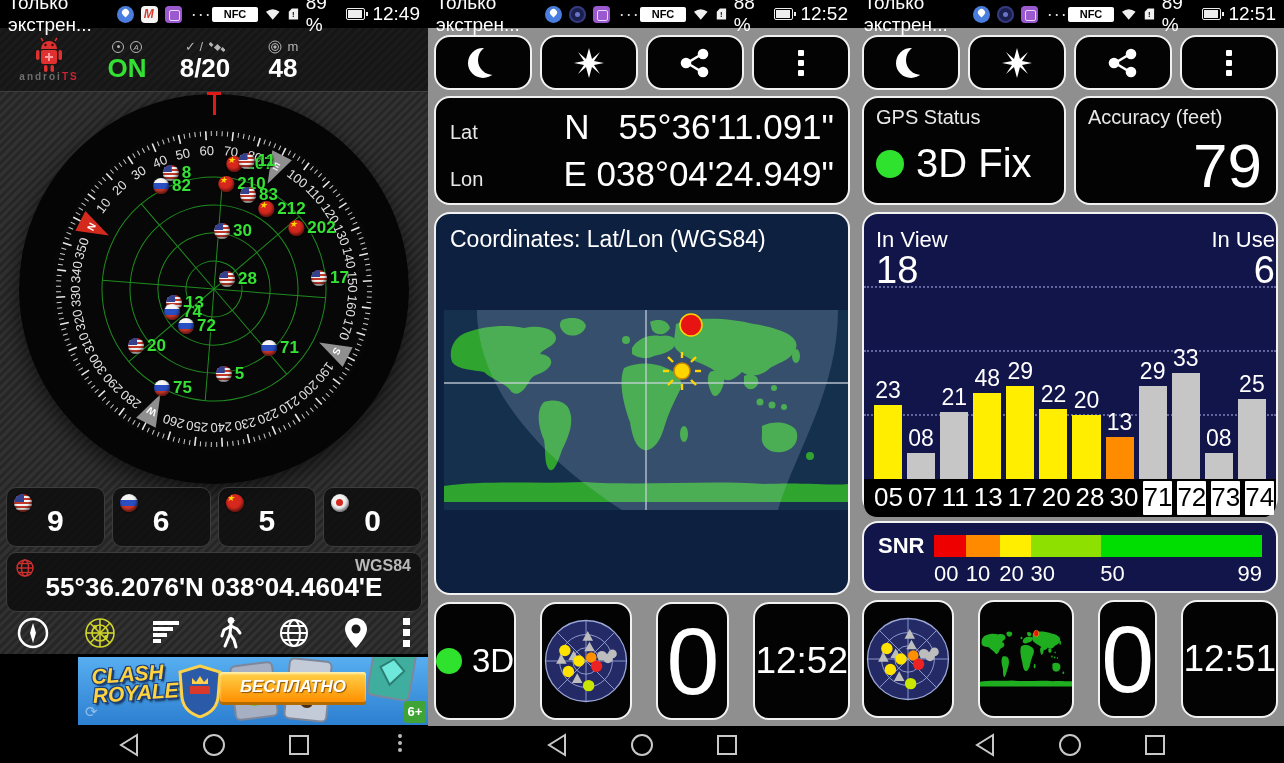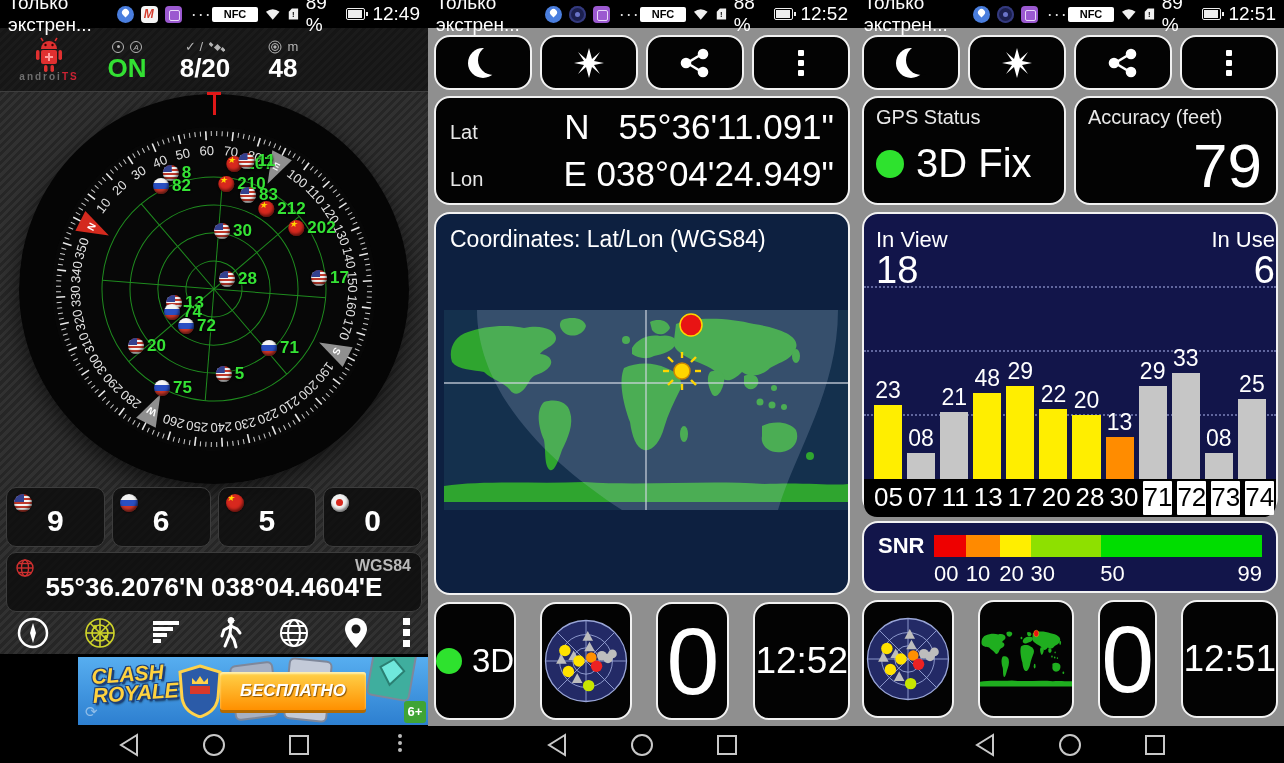--- a/index.html
+++ b/index.html
@@ -84,21 +84,21 @@
   .coords .datum { position:absolute; right:10px; top:4px; color:#b9b9b9; font-size:16px; font-weight:bold; }
   .coords .cval { position:absolute; left:0; right:0; bottom:8px; text-align:center; color:#fff; font-size:26px; font-weight:bold; }
   .globe-ic { position:absolute; left:8px; top:5px; }
 
   .ltoolbar { position:absolute; left:0; right:0; top:613px; height:40px; display:flex; align-items:center; justify-content:space-between; padding:0 16px; }
   .tool { height:36px; display:flex; align-items:center; }
 
   .adstrip { position:absolute; left:0; right:0; top:654px; height:74px; background:#000; }
   .ad { position:absolute; left:78px; right:0; top:3px; height:68px; background:linear-gradient(#57aef0,#2d7fd0); overflow:hidden; }
   .ad-logo { position:absolute; left:14px; top:7px; transform:rotate(-4deg); font-weight:bold; font-style:italic; color:#ffd23f; font-size:21px; line-height:19px; text-shadow:2px 2px 0 #1c3f7a,-1px -1px 0 #1c3f7a,1px -1px 0 #1c3f7a,-1px 1px 0 #1c3f7a,2px 3px 2px rgba(0,0,0,.5); }
-  .ad-cta { position:absolute; right:62px; top:15px; height:38px; padding:0 20px; border:none; border-radius:3px; background:linear-gradient(#ffd24a,#ff9000); color:#fff; font-size:17px; font-weight:bold; font-style:italic; text-shadow:1px 1px 1px #8a5200; box-shadow:0 3px 0 #b36a00, inset 0 2px 2px #fff0b0; }
+  .ad-cta { position:absolute; right:62px; top:15px; height:30px; padding:0 20px; border:none; border-radius:3px; background:linear-gradient(#ffd24a,#ff9000); color:#fff; font-size:17px; font-weight:bold; font-style:italic; text-shadow:1px 1px 1px #8a5200; box-shadow:0 3px 0 #b36a00, inset 0 2px 2px #fff0b0; }
   .ad-age { position:absolute; right:2px; bottom:2px; width:22px; height:22px; background:#3fa435; color:#fff; font-size:13px; font-weight:bold; text-align:center; line-height:22px; border-radius:3px; }
   .ad-card { position:absolute; width:44px; height:56px; background:#a7b0c2; border:2px solid #7e879a; border-radius:6px; }
   .ad-reload { position:absolute; left:7px; bottom:4px; color:rgba(255,255,255,.45); font-size:15px; }
 
   
   .gps-p { background:#8f8f8f; }
   .gbody { position:absolute; top:28px; left:0; right:0; bottom:37px; padding:7px 6px 0 6px; display:flex; flex-direction:column; }
   .btnrow { display:flex; gap:8px; height:55px; margin-bottom:6px; }
   .gbtn { flex:1; background:#030303; border:2.5px solid #f2f2f2; border-radius:16px; display:flex; align-items:center; justify-content:center; }
   .moon { position:relative; width:30px; height:30px; overflow:hidden; }

